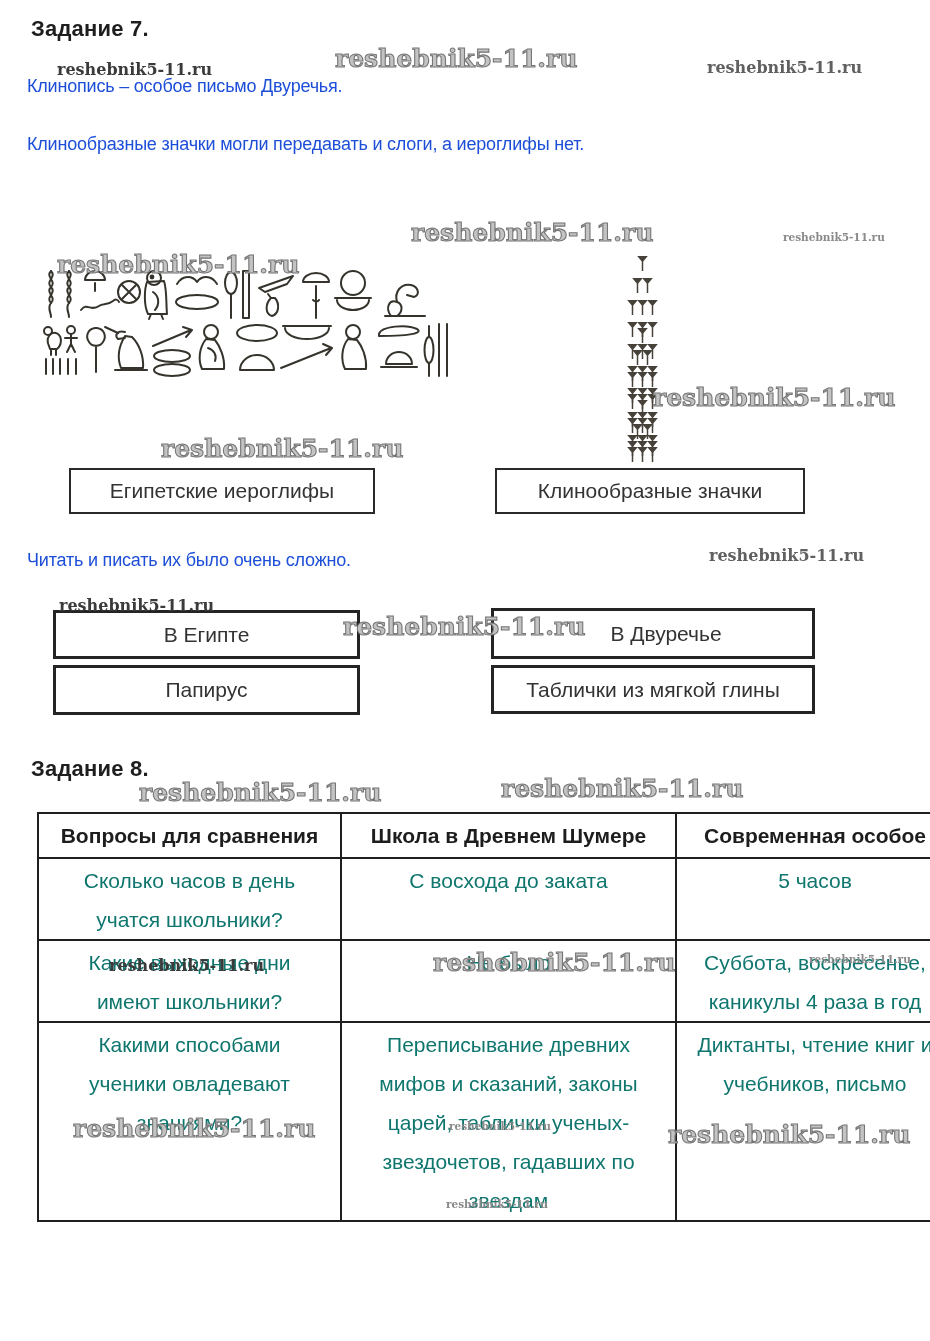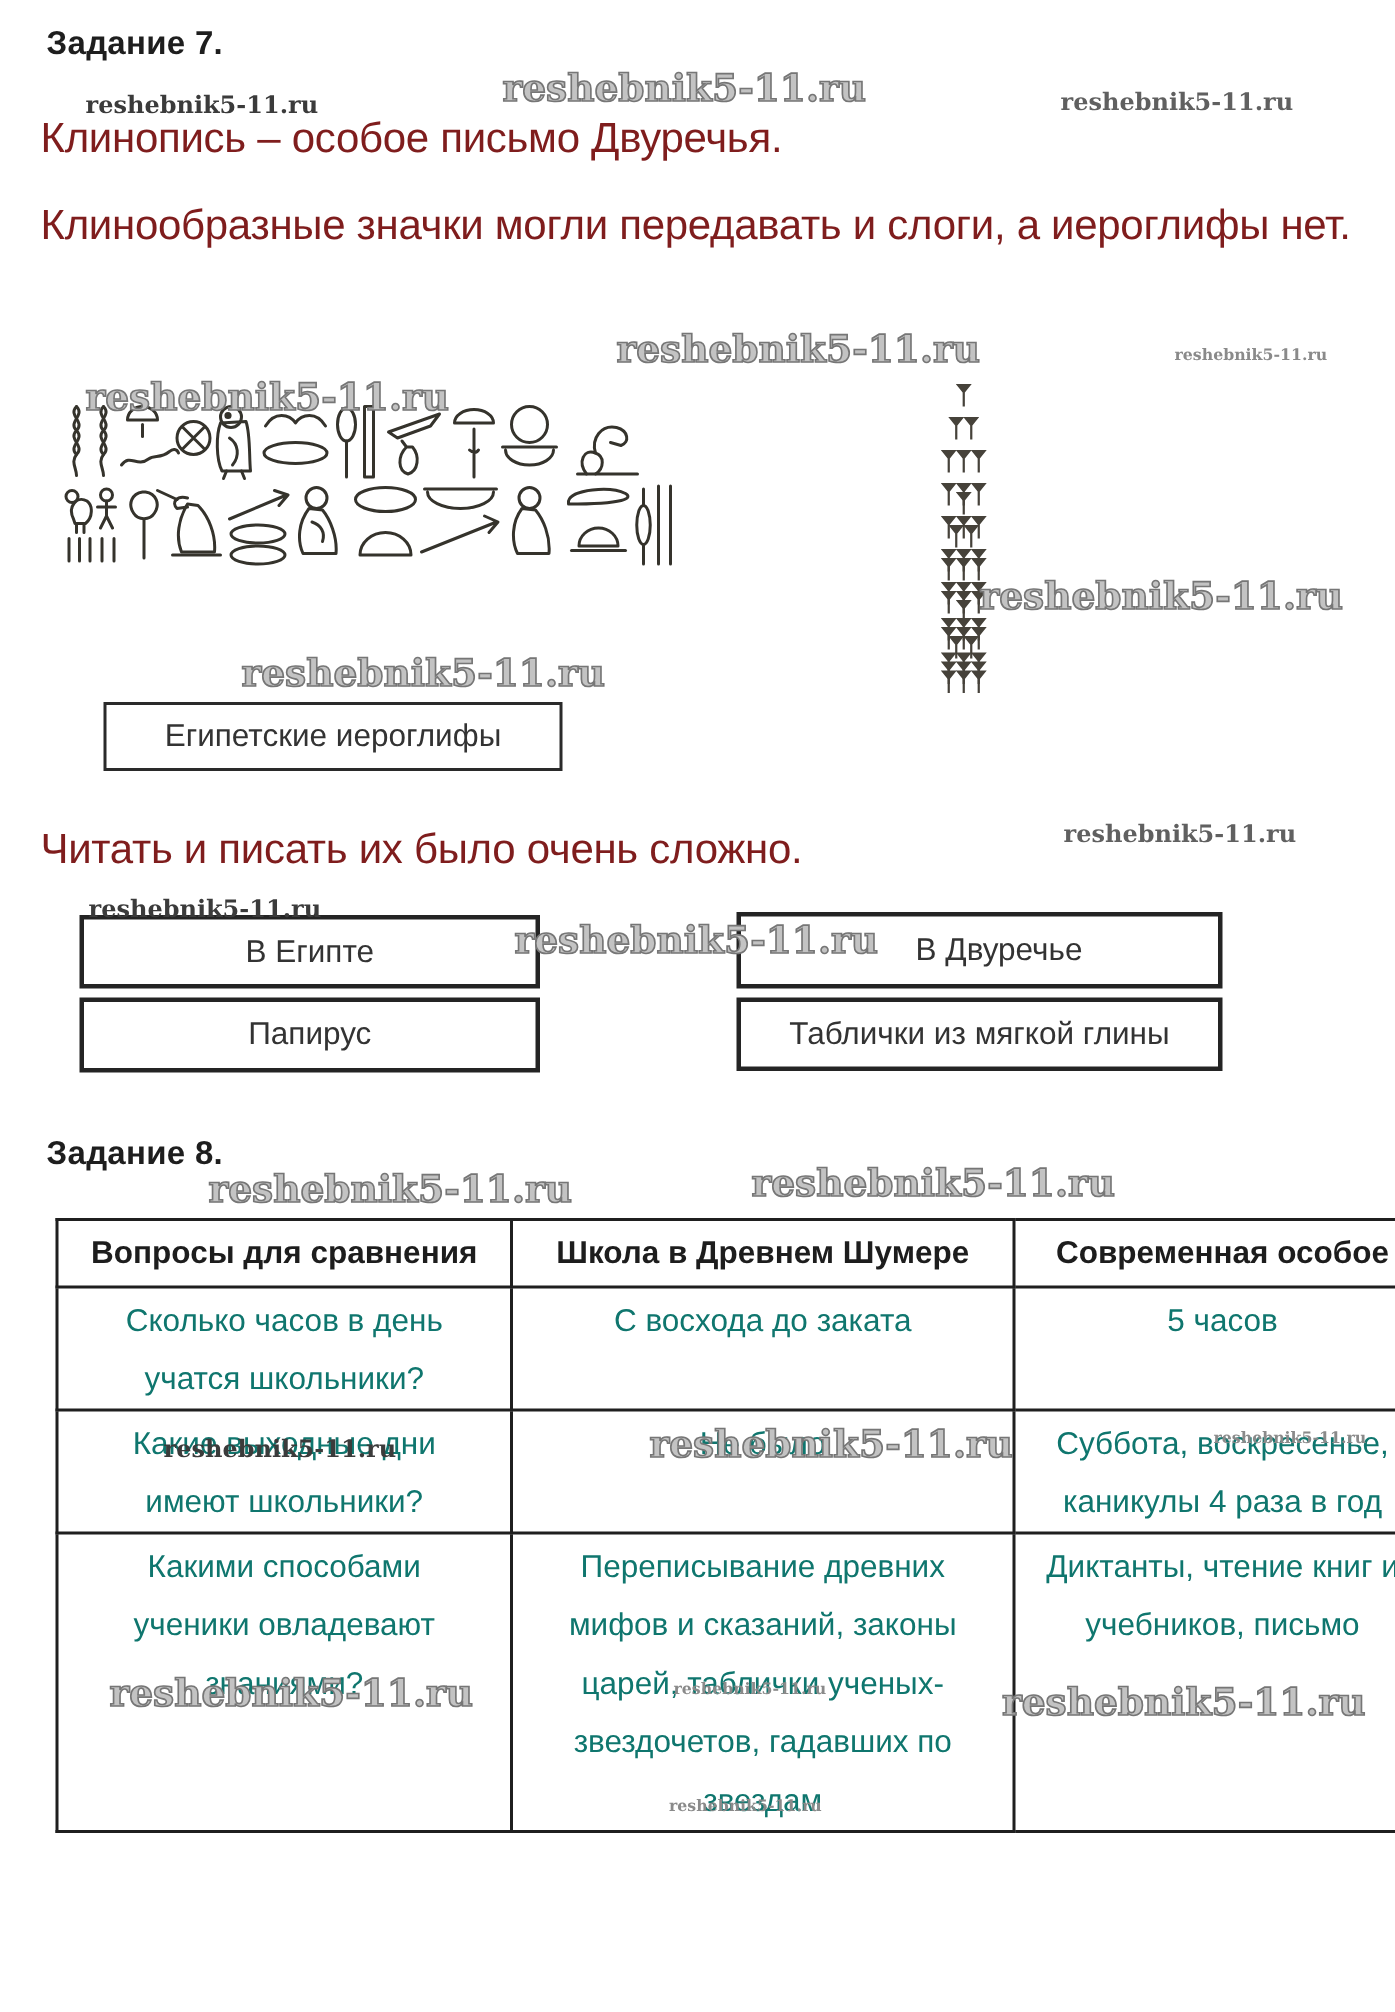--- a/index.html
+++ b/index.html
@@ -2,21 +2,21 @@
 <html><head>
 <meta charset="utf-8">
 <style>
   html,body{margin:0;padding:0;background:#fff;}
   #page{
     position:relative;width:930px;height:1341px;background:#ffffff;
     font-family:"Liberation Sans",sans-serif;color:#2f2f2f;overflow:hidden;margin-left:13px;
   }
   .abs{position:absolute;}
   .task-title{font-size:22px;font-weight:bold;color:#1e1e1e;letter-spacing:0.2px;}
-  .para{font-size:28px;color:#7f1d1d;letter-spacing:-0.2px;white-space:nowrap;}
+  .para{font-size:18px;color:#1d4ed8;letter-spacing:-0.2px;white-space:nowrap;}
   
   .wm{position:absolute;font-family:"DejaVu Serif",serif;font-weight:bold;white-space:nowrap;z-index:5;}
   .wm.lg{font-size:25px;color:#c3c3c3;-webkit-text-stroke:1.1px #767676;}
   .wm.sm{font-size:16px;color:#606060;}
   .wm.sm.dark{color:#3b3b3b;}
   .wm.xs{font-size:10.5px;color:#8a8a8a;}
   
   .cap-box{position:absolute;border:2px solid #2a2a2a;background:#fff0;display:flex;align-items:center;justify-content:center;font-size:21px;color:#333;}
   .ans-box{position:absolute;border:3px solid #242424;background:#fff0;display:flex;align-items:center;justify-content:center;font-size:21px;color:#333;}
   
@@ -315,20 +315,23 @@
           </svg>
           <svg class="wedge" viewBox="0 0 12 16">
             <path d="M1 1 L11 1 L6.7 6.2 L6.7 15 L5.3 15 L5.3 6.2 Z"></path>
           </svg>
         </div>
       </div>
     </div>
 
   <div class="cap-box" style="left:56px;top:468px;width:302px;height:42px">
     <span>Египетские иероглифы</span>
+  </div>
+  <div class="cap-box" style="left:482px;top:468px;width:306px;height:42px">
+    <span>Клинообразные значки</span>
   </div>
 
   <div class="abs para" style="left:14px;top:550px">Читать и писать их было очень сложно.</div>
 
   <div class="ans-box" style="left:478px;top:608px;width:318px;height:45px">
     <span style="padding-left:26px">В Двуречье</span>
   </div>
   <div class="ans-box" style="left:40px;top:610px;width:301px;height:43px">
     <span>В Египте</span>
   </div>

